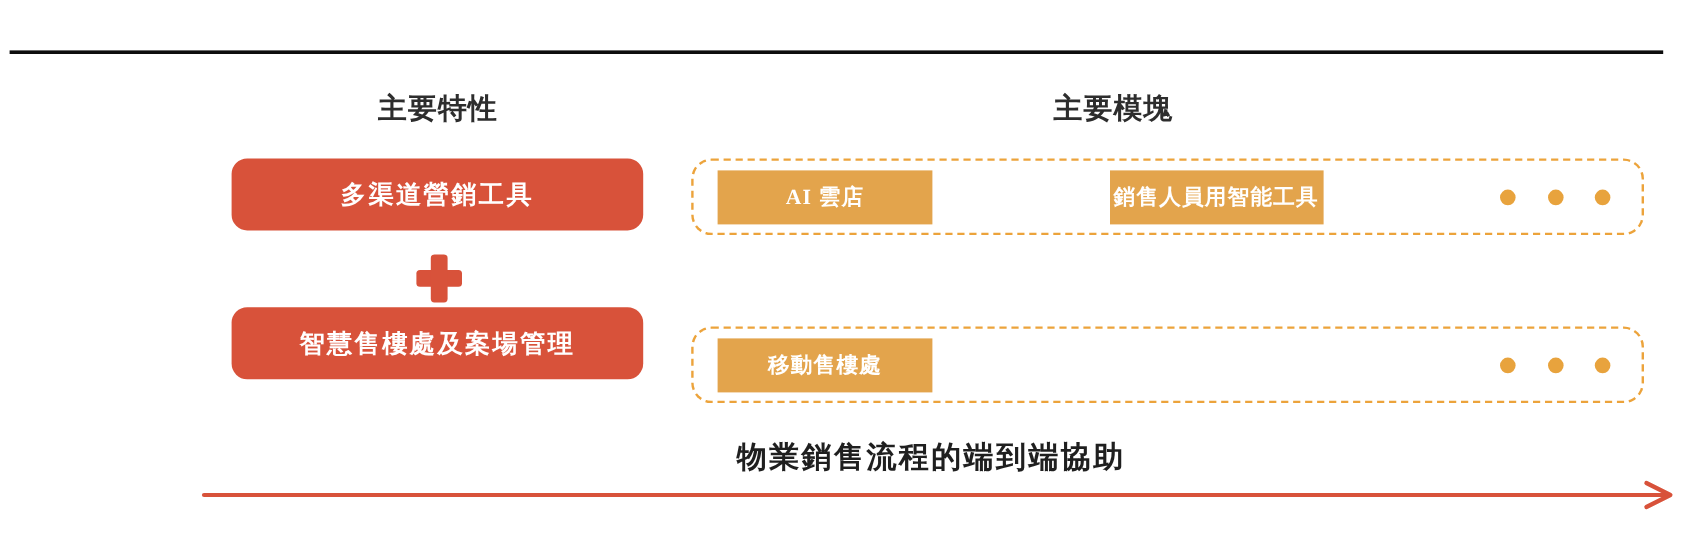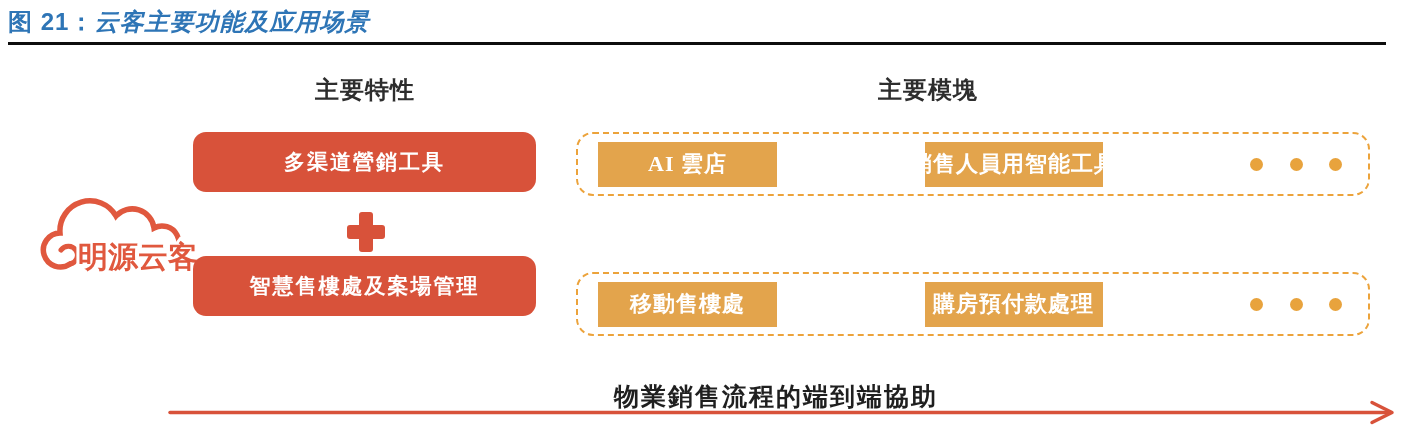--- a/index.html
+++ b/index.html
@@ -66,76 +66,65 @@
     box-sizing:border-box;
     border:2.5px dashed var(--amber-border);border-radius:17px;
     display:flex;align-items:center;justify-content:space-between;
     padding:0 26px 0 20px;
   }
   .module-group-1{top:132px;}
   .module-group-2{top:272px;}
   .module-chip{
     height:45px;background:var(--amber);
     display:flex;align-items:center;justify-content:center;
-    color:#fff;font-size:22px;font-weight:bold;letter-spacing:1px;
+    color:#fff;font-size:18px;font-weight:bold;letter-spacing:1px;
     font-family:"Liberation Serif","DejaVu Serif",serif;
     white-space:nowrap;
   }
   .chip-a{width:179px;}
   .chip-b{width:173px;}
   .chip-c{width:178px;}
   .ellipsis{
     width:92px;display:flex;align-items:center;justify-content:space-between;
   }
   .dot{width:13px;height:13px;border-radius:50%;background:#E8A33D;}
   
   .process-caption{
-    position:absolute;left:470px;top:380px;width:612px;text-align:center;
+    position:absolute;left:470px;top:364px;width:612px;text-align:center;
     font-size:25px;font-weight:bold;color:#1f1f1f;letter-spacing:2px;
   }
   .process-arrow{position:absolute;left:158px;top:399px;}
 </style>
 </head>
 <body>
 
 <div class="canvas">
 
-  <div class="fig-title">
-    <span class="t-prefix">图 21：</span><span class="t-main">云客主要功能及应用场景</span>
-  </div>
   <div class="title-rule"></div>
 
   <div class="col-header features-header">主要特性</div>
   <div class="col-header modules-header">主要模塊</div>
 
-  <div class="logo">
-    <svg viewBox="0 0 180 82">
-      <path d="M46 68 A17 17 0 1 1 36 37 A30 30 0 0 1 92 20 A22 22 0 0 1 130 32 A17 17 0 0 1 146 62" fill="none" stroke="#E0583E" stroke-width="5.5" stroke-linecap="round"></path>
-      <path d="M46 68 A9 9 0 1 0 37 54" fill="none" stroke="#E0583E" stroke-width="5" stroke-linecap="round"></path>
-      <text x="54" y="71" font-size="30" font-weight="bold" fill="#E0583E" stroke="#ffffff" stroke-width="6" paint-order="stroke">明源云客</text>
-    </svg>
-  </div>
 
   <div class="feature-box feature-box-1">多渠道營銷工具</div>
   <div class="plus"></div>
   <div class="feature-box feature-box-2">智慧售樓處及案場管理</div>
 
   <div class="module-group module-group-1">
     <div class="module-chip chip-a">AI 雲店</div>
     <div class="module-chip chip-c">銷售人員用智能工具</div>
     <div class="ellipsis">
       <span class="dot"></span>
       <span class="dot"></span>
       <span class="dot"></span>
     </div>
   </div>
 
   <div class="module-group module-group-2">
     <div class="module-chip chip-a">移動售樓處</div>
-    <div class="module-chip chip-c">購房預付款處理</div>
     <div class="ellipsis">
       <span class="dot"></span>
       <span class="dot"></span>
       <span class="dot"></span>
     </div>
   </div>
 
   <div class="process-caption">物業銷售流程的端到端協助</div>
   <svg class="process-arrow" width="1248" height="28">
     <line x1="12" y1="13.5" x2="1232" y2="13.5" stroke="#D8523A" stroke-width="3.5" stroke-linecap="round"></line>

